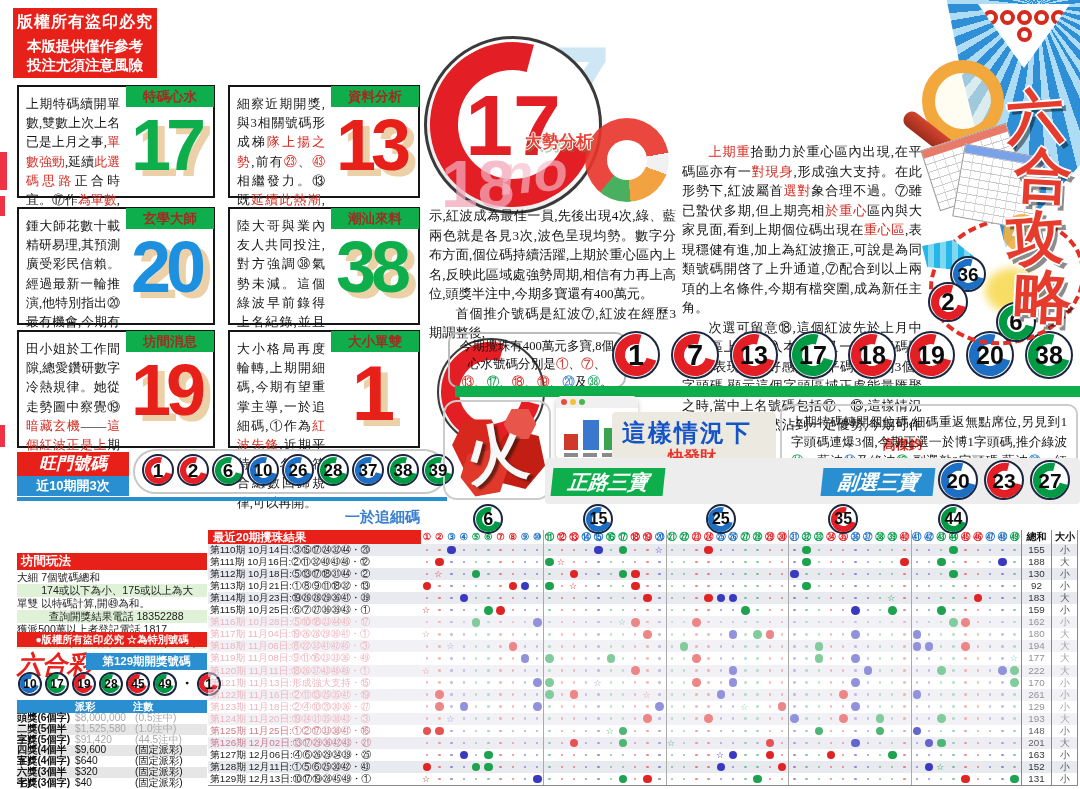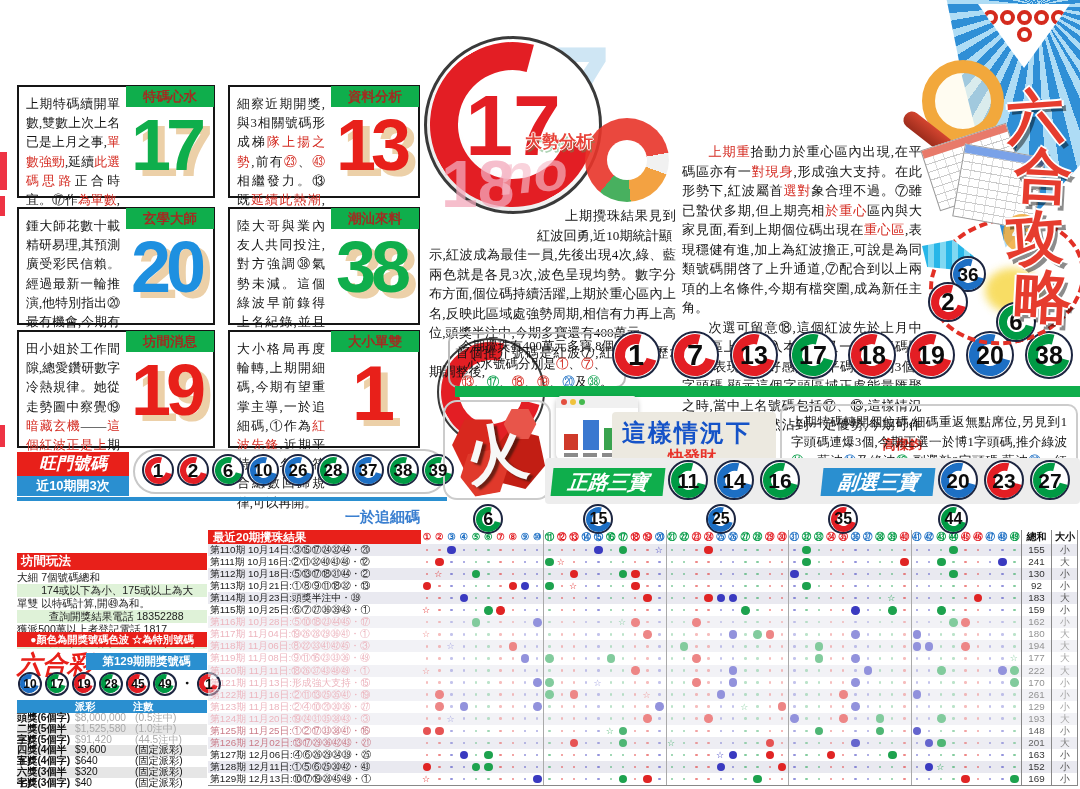--- a/index.html
+++ b/index.html
@@ -170,20 +170,25 @@
   .drow .star{position:absolute;font-size:9px;line-height:12px;}
   .drow.f1{opacity:.78;} .drow.f1 .lbl{color:#b56;}
   .drow.f2{opacity:.55;} .drow.f2 .lbl{color:#d78;}
   .edge-mark{position:absolute;left:0;background:#e34;}
 </style>
 </head>
 <body>
 
 <div id="stage">
 
+  <div id="copyright" class="abs">
+    <div class="l1">版權所有盜印必究</div>
+    <div class="l2">本版提供僅作參考</div>
+    <div class="l2">投注尤須注意風險</div>
+  </div>
 
   <div id="tipboxes">
       <div class="tipbox" style="left: 17px; top: 85px; width: 198px; height: 113px;">
         <div class="tab">特碼心水</div>
         <div class="num" style="color: rgb(15, 174, 76);">17</div>
         <div class="txt" style="width: 94px;"><span>上期特碼續開單數,雙數上次上名已是上月之事,</span><span class="c1">單數強勁</span><span>,延續</span><span class="c1">此選碼思路</span><span>正合時宜。⑰作</span><span class="c1">為單數</span><span>,兼且上期</span><span class="c1">剛剛上名</span><span>,有望由平轉</span><span class="c1">特</span><span>。</span></div>
       </div>
       <div class="tipbox" style="left: 228px; top: 85px; width: 192px; height: 113px;">
         <div class="tab">資料分析</div>
         <div class="num" style="color: rgb(232, 32, 26);">13</div>
@@ -260,21 +265,21 @@
       <b>17</b>
     </div>
   <div id="smallball" class="abs ball">
       <i style="--c:#e31e24"></i>
     </div>
   <div id="pink18" class="abs">18</div>
   <div id="pinkno" class="abs">no</div>
   <div id="pie" class="abs"></div>
   <div id="analysis-label" class="abs">大勢分析</div>
 
-  <div id="art1" class="article-col"><span class="lead">　　上期攪珠結果見到紅波回勇,近10期統計顯</span><span>示,紅波成為最佳一員,先後出現4次,綠、藍兩色就是各見3次,波色呈現均勢。數字分布方面,個位碼持續活躍,上期於重心區內上名,反映此區域處強勢周期,相信有力再上高位,頭獎半注中,今期多寶還有400萬元。</span><div class="indent">首個推介號碼是紅波⑦,紅波在經歷3期調整後,</div></div>
+  <div id="art1" class="article-col"><span>示,紅波成為最佳一員,先後出現4次,綠、藍兩色就是各見3次,波色呈現均勢。數字分布方面,個位碼持續活躍,上期於重心區內上名,反映此區域處強勢周期,相信有力再上高位,頭獎半注中,今期多寶還有400萬元。</span><div class="indent">首個推介號碼是紅波⑦,紅波在經歷3期調整後,</div></div>
   <div id="art2" class="article-col">
       <div class="indent"><span class="c1">上期重</span><span>拾動力於重心區內出現,在平碼區亦有一</span><span class="c1">對現身</span><span>,形成強大支持。在此形勢下,紅波屬首</span><span class="c1">選對</span><span>象合理不過。⑦雖已蟄伏多期,但上期亮相</span><span class="c1">於重心</span><span>區內與大家見面,看到上期個位碼出現在</span><span class="c1">重心區</span><span>,表現穩健有進,加上為紅波擔正,可說是為同類號碼開啓了上升通道,⑦配合到以上兩項的上名條件,今期有檔突圍,成為新任主角。</span></div>
       <div class="indent">次選可留意⑱,這個紅波先於上月中平碼區上名,踏入本月初又一次在平碼區出現,表現惹人好感,上期平碼區見到3個1字頭碼,顯示這個字頭區域正處能量匯聚之時,當中上名號碼包括⑰、⑲,這樣情況下,中間的⑱自然沾到一定優勢,今期可作重點追捧對象。<span id="author">高樑鈞</span></div>
     </div>
 
   <div id="jackpot-box" class="abs"><span>今期攪珠有400萬元多寶,8個心水號碼分別是</span><span class="c1">①</span><span>、</span><span class="c1">⑦</span><span>、</span><span class="c1">⑬</span><span>、</span><span class="c3">⑰</span><span>、</span><span class="c1">⑱</span><span>、</span><span class="c1">⑲</span><span>、</span><span class="c2">⑳</span><span>及</span><span class="c3">㊳</span><span>。</span></div>
   <div id="lucky8" class="abs">
       <div class="ball" style="height: 48px; width: 48px;">
         <i style="--c: #e31e24; border-width: 10px;"></i>
         <b style="font-size: 29px;">1</b>
@@ -334,34 +339,20 @@
         <span class="dash"></span>
       </div>
   </div>
   <div id="lucky-plate" class="abs"></div>
   <div id="lucky-label" class="abs">這樣情況下</div>
   <div id="lucky-sub" class="abs">快發財</div>
   <div id="special-box" class="abs"><span>上期特碼轉開個位碼,細碼重返無點席位,另見到1字頭碼連爆3個,今期正選一於博1字頭碼,推介綠波</span><span class="c3">⑪</span><span>、藍波</span><span class="c2">⑭</span><span>及綠波</span><span class="c3">⑯</span><span>;副選敲2字頭碼,藍波</span><span class="c2">⑳</span><span>、紅波</span><span class="c1">㉓</span><span>及綠波</span><span class="c3">㉗</span><span>要留意。</span></div>
 
   <div id="grayband" class="abs"></div>
   <div id="main3-label" class="abs treasure-label">正路三寶</div>
-  <div id="main3-balls" class="abs">
-      <div class="ball" style="height: 40px; width: 40px;">
-        <i style="--c: #009a44; border-width: 8px;"></i>
-        <b style="font-size: 21px;">11</b>
-      </div>
-      <div class="ball" style="height: 40px; width: 40px;">
-        <i style="--c: #1d6fc4; border-width: 8px;"></i>
-        <b style="font-size: 21px;">14</b>
-      </div>
-      <div class="ball" style="height: 40px; width: 40px;">
-        <i style="--c: #009a44; border-width: 8px;"></i>
-        <b style="font-size: 21px;">16</b>
-      </div>
-    </div>
   <div id="alt3-label" class="abs treasure-label">副選三寶</div>
   <div id="alt3-balls" class="abs">
       <div class="ball" style="height: 40px; width: 40px;">
         <i style="--c: #1d6fc4; border-width: 8px;"></i>
         <b style="font-size: 21px;">20</b>
       </div>
       <div class="ball" style="height: 40px; width: 40px;">
         <i style="--c: #e31e24; border-width: 8px;"></i>
         <b style="font-size: 21px;">23</b>
       </div>
@@ -401,21 +392,21 @@
 
   <div id="play-bar" class="abs">坊間玩法</div>
   <div id="rules" class="abs">
       <div class="rule"><span>大細 7個號碼總和</span></div>
       <div class="rule tint"><span>　　 174或以下為小、175或以上為大</span></div>
       <div class="rule"><span>單雙 以特碼計算,開㊾為和。</span></div>
       <div class="rule tint"><span>　　　查詢開獎結果電話 18352288</span></div>
       <div class="rule"><span>獲派500萬以上者登記電話 1817</span></div>
       <div class="rule tint"><span>　　　截止投注時間 </span><span class="redpart">晚上21:15(16/12)</span></div>
     </div>
-  <div id="note-bar" class="abs">●顏色為開獎號碼色波 ☆為特別號碼</div>
+  <div id="note-bar" class="abs">●版權所有盜印必究 ☆為特別號碼</div>
   <div id="result-title" class="abs">六合彩</div>
   <div id="result-sub" class="abs">第129期開獎號碼</div>
   <div id="result-balls" class="abs">
       <div class="ball" style="height: 24px; width: 24px;">
         <i style="--c: #1d6fc4; border-width: 5px;"></i>
         <b style="font-size: 12px;">10</b>
       </div>
       <div class="ball" style="height: 24px; width: 24px;">
         <i style="--c: #009a44; border-width: 5px;"></i>
         <b style="font-size: 12px;">17</b>
@@ -641,21 +632,21 @@
         <span class="cell-dot" style="left: 692.28px; top: 1.8px; width: 8.5px; height: 8.5px; background: rgb(224, 36, 36);"></span>
         <span class="cell-dot" style="left: 707.52px; top: 4.8px; width: 2.4px; height: 2.4px; background: rgb(58, 58, 192); opacity: 0.55;"></span>
         <span class="cell-dot" style="left: 719.76px; top: 4.8px; width: 2.4px; height: 2.4px; background: rgb(58, 58, 192); opacity: 0.55;"></span>
         <span class="cell-dot" style="left: 729px; top: 1.8px; width: 8.5px; height: 8.5px; background: rgb(29, 162, 78);"></span>
         <span class="cell-dot" style="left: 744.24px; top: 4.8px; width: 2.4px; height: 2.4px; background: rgb(29, 162, 78); opacity: 0.55;"></span>
         <span class="cell-dot" style="left: 756.48px; top: 4.8px; width: 2.4px; height: 2.4px; background: rgb(224, 36, 36); opacity: 0.55;"></span>
         <span class="cell-dot" style="left: 768.72px; top: 4.8px; width: 2.4px; height: 2.4px; background: rgb(224, 36, 36); opacity: 0.55;"></span>
         <span class="cell-dot" style="left: 780.96px; top: 4.8px; width: 2.4px; height: 2.4px; background: rgb(58, 58, 192); opacity: 0.55;"></span>
         <span class="cell-dot" style="left: 790.2px; top: 1.8px; width: 8.5px; height: 8.5px; background: rgb(58, 58, 192);"></span>
         <span class="cell-dot" style="left: 805.44px; top: 4.8px; width: 2.4px; height: 2.4px; background: rgb(29, 162, 78); opacity: 0.55;"></span>
-        <span class="sum">241</span>
+        <span class="sum">188</span>
         <span class="sz">大</span>
       </div>
       <div class="drow zebra" style="top: 568.1px;">
         <span class="lbl">第112期 10月18日:⑤⑬⑰⑱㉛㊹・②</span>
         <span class="cell-dot" style="left: 217.92px; top: 4.8px; width: 2.4px; height: 2.4px; background: rgb(224, 36, 36); opacity: 0.55;"></span>
         <span class="star" style="left: 226.36px; color: rgb(224, 36, 36);">☆</span>
         <span class="cell-dot" style="left: 242.4px; top: 4.8px; width: 2.4px; height: 2.4px; background: rgb(58, 58, 192); opacity: 0.55;"></span>
         <span class="cell-dot" style="left: 254.64px; top: 4.8px; width: 2.4px; height: 2.4px; background: rgb(58, 58, 192); opacity: 0.55;"></span>
         <span class="cell-dot" style="left: 263.88px; top: 1.8px; width: 8.5px; height: 8.5px; background: rgb(29, 162, 78);"></span>
         <span class="cell-dot" style="left: 279.12px; top: 4.8px; width: 2.4px; height: 2.4px; background: rgb(29, 162, 78); opacity: 0.55;"></span>
@@ -753,21 +744,21 @@
         <span class="cell-dot" style="left: 744.24px; top: 4.8px; width: 2.4px; height: 2.4px; background: rgb(29, 162, 78); opacity: 0.55;"></span>
         <span class="cell-dot" style="left: 756.48px; top: 4.8px; width: 2.4px; height: 2.4px; background: rgb(224, 36, 36); opacity: 0.55;"></span>
         <span class="cell-dot" style="left: 768.72px; top: 4.8px; width: 2.4px; height: 2.4px; background: rgb(224, 36, 36); opacity: 0.55;"></span>
         <span class="cell-dot" style="left: 780.96px; top: 4.8px; width: 2.4px; height: 2.4px; background: rgb(58, 58, 192); opacity: 0.55;"></span>
         <span class="cell-dot" style="left: 793.2px; top: 4.8px; width: 2.4px; height: 2.4px; background: rgb(58, 58, 192); opacity: 0.55;"></span>
         <span class="cell-dot" style="left: 805.44px; top: 4.8px; width: 2.4px; height: 2.4px; background: rgb(29, 162, 78); opacity: 0.55;"></span>
         <span class="sum">92</span>
         <span class="sz">小</span>
       </div>
       <div class="drow zebra" style="top: 592.2px;">
-        <span class="lbl">第114期 10月23日:頭獎半注中・㊴</span>
+        <span class="lbl">第114期 10月23日:⑲㉖㉘㉙㊱㊶・㊴</span>
         <span class="cell-dot" style="left: 217.92px; top: 4.8px; width: 2.4px; height: 2.4px; background: rgb(224, 36, 36); opacity: 0.55;"></span>
         <span class="cell-dot" style="left: 230.16px; top: 4.8px; width: 2.4px; height: 2.4px; background: rgb(224, 36, 36); opacity: 0.55;"></span>
         <span class="cell-dot" style="left: 242.4px; top: 4.8px; width: 2.4px; height: 2.4px; background: rgb(58, 58, 192); opacity: 0.55;"></span>
         <span class="cell-dot" style="left: 251.64px; top: 1.8px; width: 8.5px; height: 8.5px; background: rgb(58, 58, 192);"></span>
         <span class="cell-dot" style="left: 266.88px; top: 4.8px; width: 2.4px; height: 2.4px; background: rgb(29, 162, 78); opacity: 0.55;"></span>
         <span class="cell-dot" style="left: 279.12px; top: 4.8px; width: 2.4px; height: 2.4px; background: rgb(29, 162, 78); opacity: 0.55;"></span>
         <span class="cell-dot" style="left: 291.36px; top: 4.8px; width: 2.4px; height: 2.4px; background: rgb(224, 36, 36); opacity: 0.55;"></span>
         <span class="cell-dot" style="left: 303.6px; top: 4.8px; width: 2.4px; height: 2.4px; background: rgb(224, 36, 36); opacity: 0.55;"></span>
         <span class="cell-dot" style="left: 315.84px; top: 4.8px; width: 2.4px; height: 2.4px; background: rgb(58, 58, 192); opacity: 0.55;"></span>
         <span class="cell-dot" style="left: 328.08px; top: 4.8px; width: 2.4px; height: 2.4px; background: rgb(58, 58, 192); opacity: 0.55;"></span>
@@ -1613,21 +1604,21 @@
         <span class="cell-dot" style="left: 695.28px; top: 4.8px; width: 2.4px; height: 2.4px; background: rgb(224, 36, 36); opacity: 0.55;"></span>
         <span class="cell-dot" style="left: 707.52px; top: 4.8px; width: 2.4px; height: 2.4px; background: rgb(58, 58, 192); opacity: 0.55;"></span>
         <span class="cell-dot" style="left: 719.76px; top: 4.8px; width: 2.4px; height: 2.4px; background: rgb(58, 58, 192); opacity: 0.55;"></span>
         <span class="cell-dot" style="left: 732px; top: 4.8px; width: 2.4px; height: 2.4px; background: rgb(29, 162, 78); opacity: 0.55;"></span>
         <span class="cell-dot" style="left: 744.24px; top: 4.8px; width: 2.4px; height: 2.4px; background: rgb(29, 162, 78); opacity: 0.55;"></span>
         <span class="cell-dot" style="left: 753.48px; top: 1.8px; width: 8.5px; height: 8.5px; background: rgb(224, 36, 36);"></span>
         <span class="cell-dot" style="left: 768.72px; top: 4.8px; width: 2.4px; height: 2.4px; background: rgb(224, 36, 36); opacity: 0.55;"></span>
         <span class="cell-dot" style="left: 780.96px; top: 4.8px; width: 2.4px; height: 2.4px; background: rgb(58, 58, 192); opacity: 0.55;"></span>
         <span class="cell-dot" style="left: 793.2px; top: 4.8px; width: 2.4px; height: 2.4px; background: rgb(58, 58, 192); opacity: 0.55;"></span>
         <span class="cell-dot" style="left: 802.44px; top: 1.8px; width: 8.5px; height: 8.5px; background: rgb(29, 162, 78);"></span>
-        <span class="sum">169</span>
+        <span class="sum">131</span>
         <span class="sz">小</span>
       </div>
     </div>
   <div id="chart-lines">
       <div class="vline" style="left: 543.4px; top: 530px; height: 255px;"></div>
       <div class="vline" style="left: 665.8px; top: 530px; height: 255px;"></div>
       <div class="vline" style="left: 788.2px; top: 530px; height: 255px;"></div>
       <div class="vline" style="left: 910.6px; top: 530px; height: 255px;"></div>
       <div class="vline" style="left: 1021px; top: 530px; height: 255px; background: rgb(136, 136, 136);"></div>
       <div class="vline" style="left: 1051px; top: 530px; height: 255px; background: rgb(136, 136, 136);"></div>

